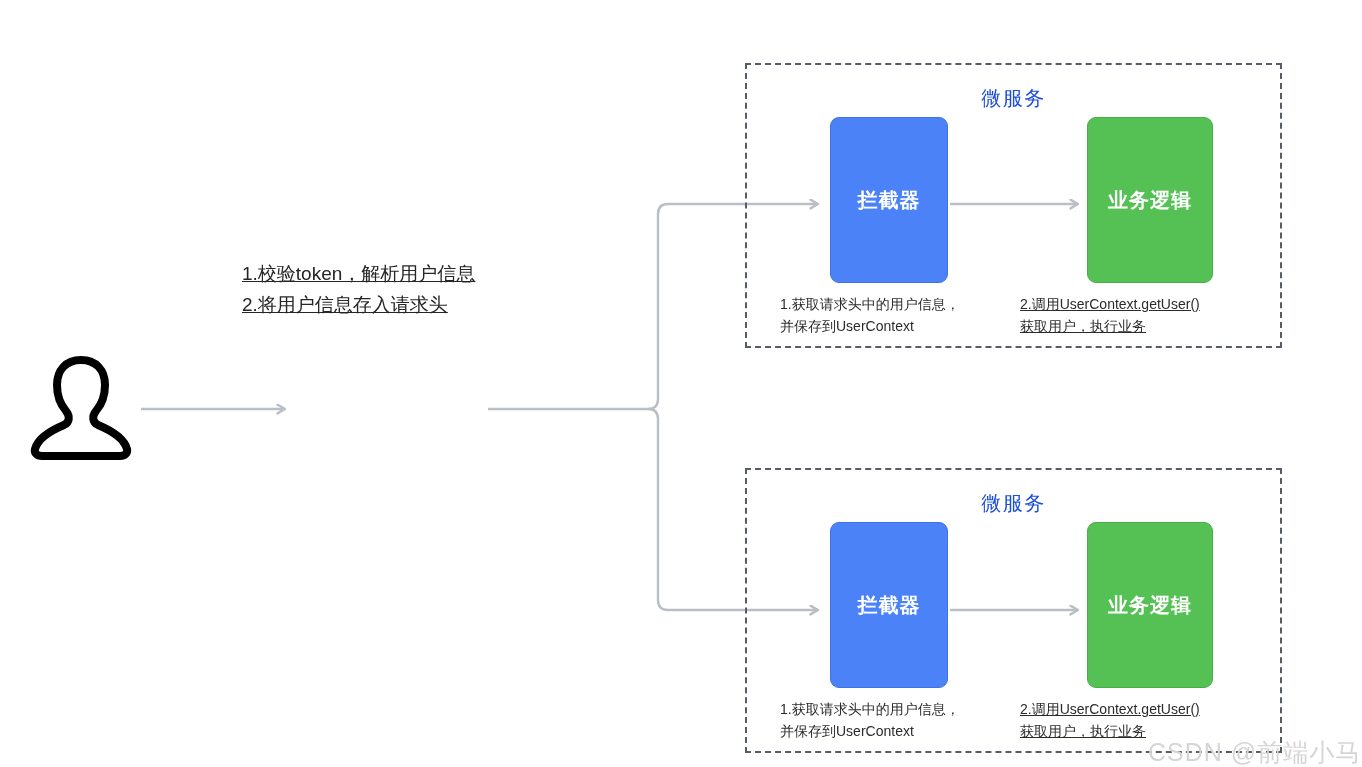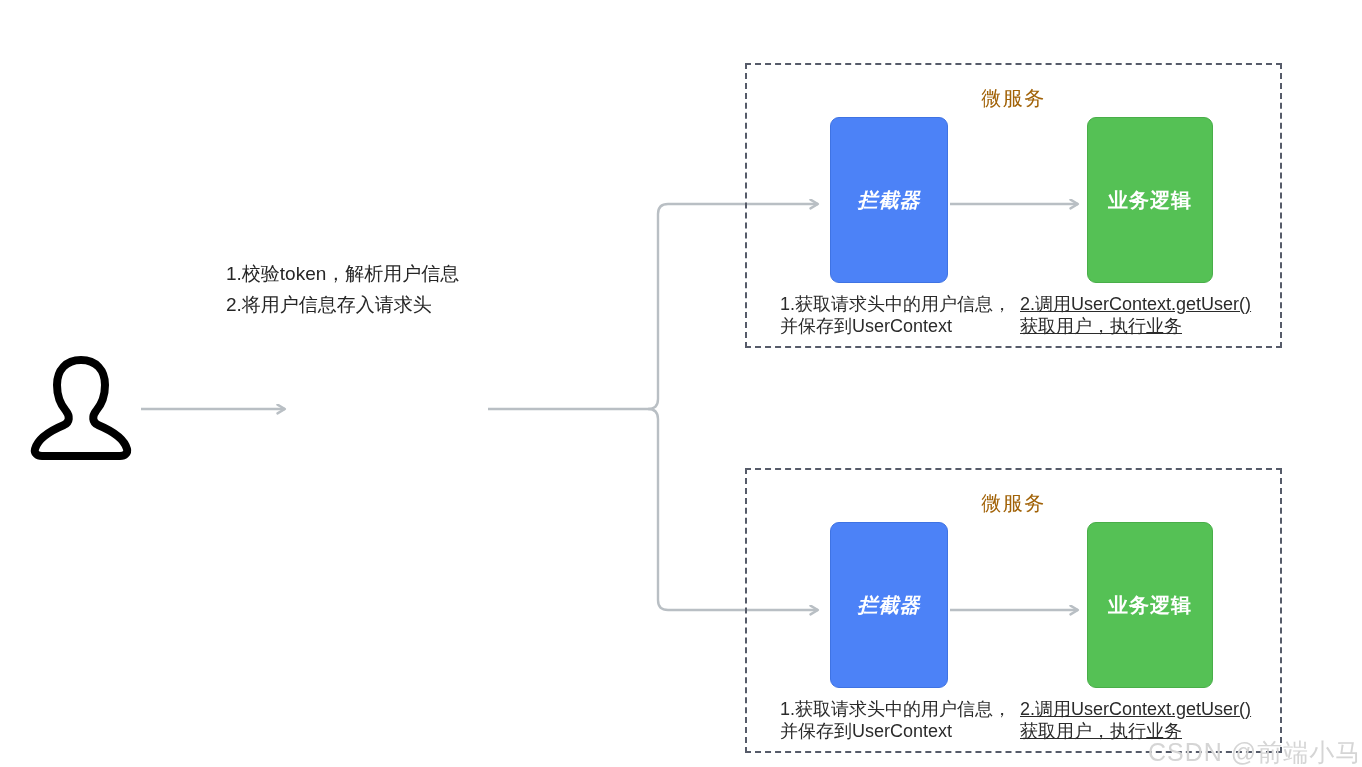--- a/index.html
+++ b/index.html
@@ -55,27 +55,28 @@
   }
   .gateway-label {
     font-size: 21px;
     color: #2b2b2b;
     letter-spacing: 1px;
     line-height: 1;
   }
 
   
   .gateway-note {
-    left: 226px;
+    left: 242px;
     top: 258px;
     width: 330px;
     font-size: 19px;
     line-height: 31px;
     color: #262626;
     white-space: pre-line;
+    text-decoration: underline;
   }
 
   
   .service-group {
     left: 745px;
     width: 537px;
     height: 285px;
     box-sizing: border-box;
     border: 2.5px dashed #565B69;
     background: transparent;
@@ -83,21 +84,21 @@
   .service-group.top    { top: 63px; }
   .service-group.bottom { top: 468px; }
 
   .service-title {
     position: absolute;
     left: 0;
     right: 0;
     top: 20px;
     text-align: center;
     font-size: 20px;
-    color: #a16207;
+    color: #1d4ed8;
     letter-spacing: 1.5px;
   }
 
   
   .svc-node {
     position: absolute;
     box-sizing: border-box;
     border-radius: 9px;
     display: flex;
     align-items: center;
@@ -107,35 +108,34 @@
     font-weight: bold;
     letter-spacing: 1px;
   }
   .svc-node.interceptor {
     left: 83px;
     top: 52px;
     width: 118px;
     height: 166px;
     background: #4C82F7;
     border: 1px solid #3F73E3;
-    font-style: italic;
   }
   .svc-node.business {
     left: 340px;
     top: 52px;
     width: 126px;
     height: 166px;
     background: #55C155;
     border: 1px solid #49AE49;
   }
 
   
   .svc-caption {
     position: absolute;
-    font-size: 18px;
+    font-size: 14px;
     line-height: 22px;
     color: #2b2b2b;
     white-space: pre-line;
   }
   .svc-caption.left  { left: 33px;  top: 228px; width: 235px; }
   .svc-caption.right { left: 273px; top: 228px; width: 245px; text-decoration: underline; }
 
   
   .watermark {
     left: 1148px;

